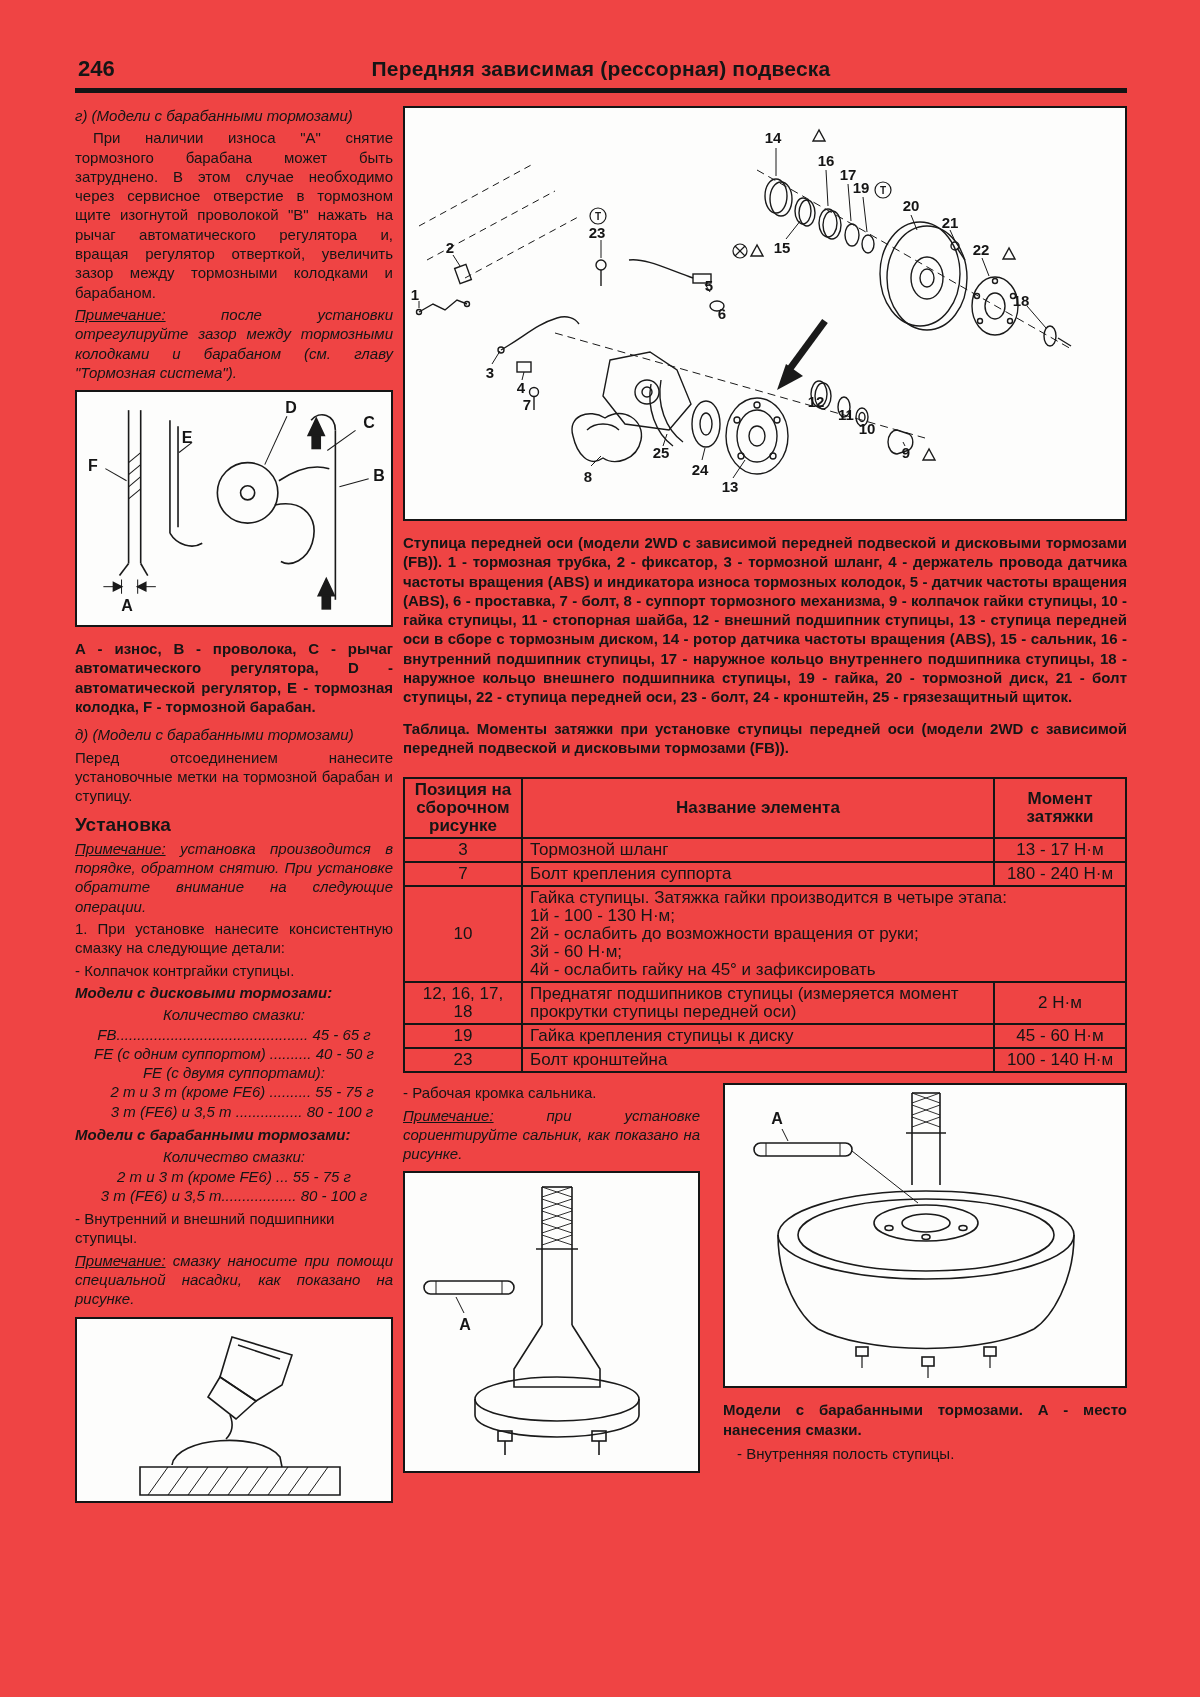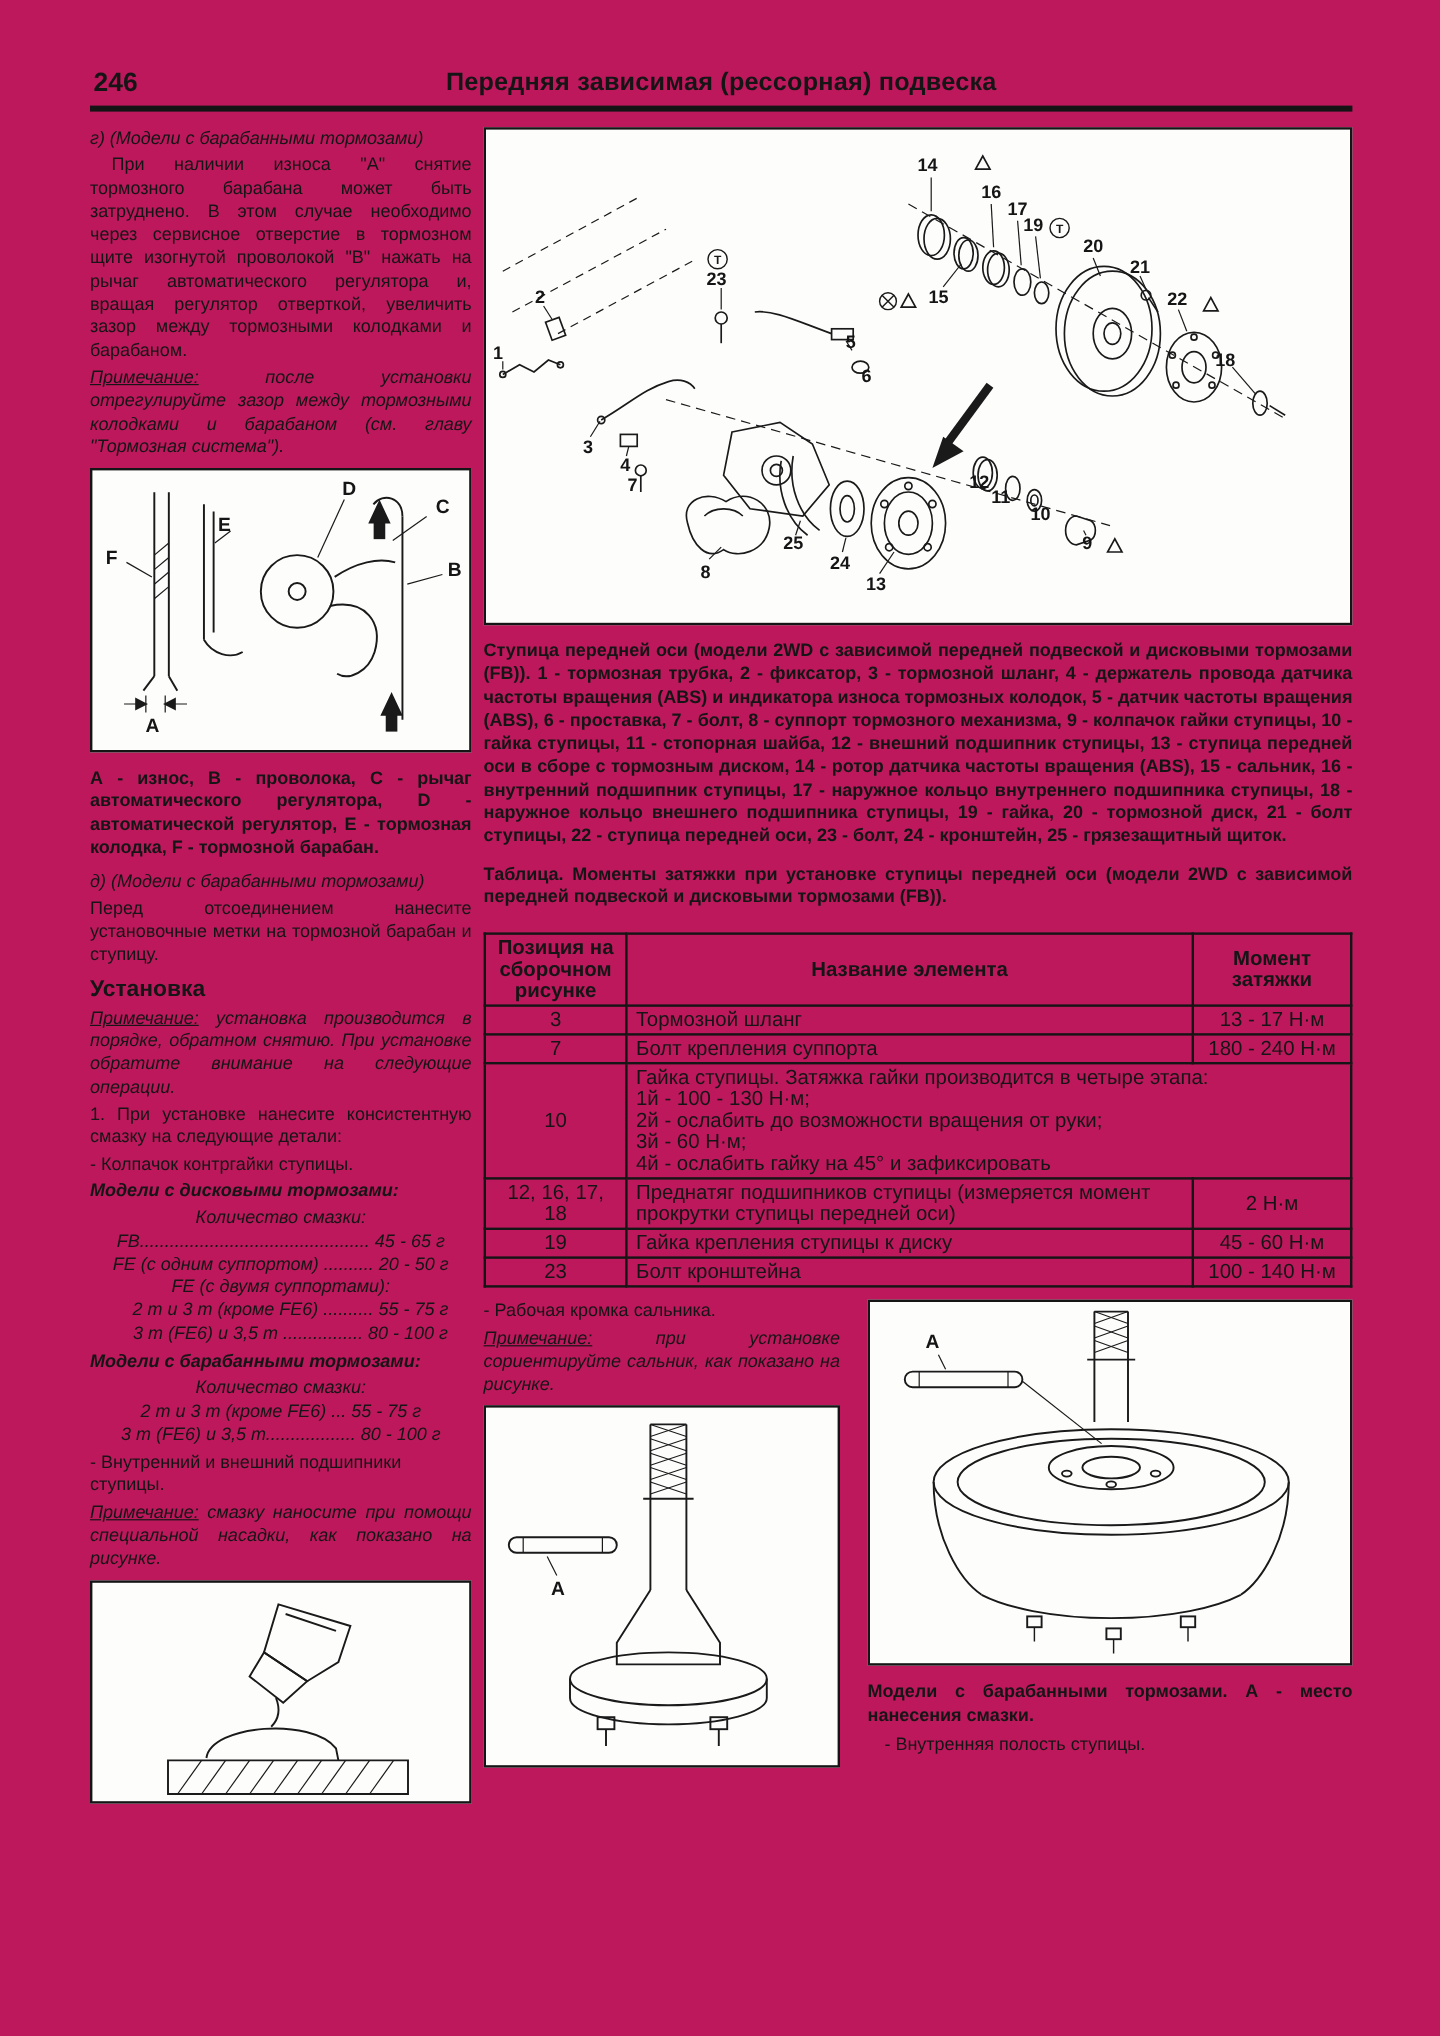--- a/index.html
+++ b/index.html
@@ -1,18 +1,18 @@
 <!DOCTYPE html>
 <html><head>
 <meta charset="utf-8">
 <style>
   * { margin:0; padding:0; box-sizing:border-box; }
   html,body { background:#d9d9d9; }
   body { font-family:"Liberation Sans", sans-serif; }
-  .page { position:relative; width:1200px; height:1697px; margin:0 auto; background:#be185d; color:#151515; overflow:hidden; }
+  .page { position:relative; width:1200px; height:1697px; margin:0 auto; background:#ef4444; color:#151515; overflow:hidden; }
 
   .pagenum { position:absolute; left:78px; top:56px; font-size:22px; font-weight:bold; }
   .page-title { position:absolute; left:75px; top:57px; width:1052px; text-align:center; font-size:21px; font-weight:bold; letter-spacing:0.2px; }
   .head-rule { position:absolute; left:75px; top:88px; width:1052px; height:5px; background:#141414; }
 
   .col-left  { position:absolute; left:75px;  top:106px; width:318px; font-size:15px; line-height:19.3px; text-align:justify; }
   .col-right { position:absolute; left:403px; top:106px; width:724px; font-size:15px; line-height:19.3px; }
 
   .p { margin-bottom:3px; }
   .hang { padding-left:24px; text-indent:-24px; font-style:italic; }
@@ -114,21 +114,21 @@
     <p class="p">Перед отсоединением нанесите установочные метки на тормозной барабан и ступицу.</p>
 
     <h2 class="install-h">Установка</h2>
     <p class="p note"><span class="note-label">Примечание:</span><span> установка производится в порядке, обратном снятию. При установке обратите внимание на следующие операции.</span></p>
     <p class="p">1. При установке нанесите консистентную смазку на следующие детали:</p>
     <p class="p dash-item">- Колпачок контргайки ступицы.</p>
 
     <p class="p bolditalic">Модели с дисковыми тормозами:</p>
     <p class="qty">Количество смазки:</p>
     <p class="qty">FB.............................................. 45 - 65 г</p>
-    <p class="qty">FE (с одним суппортом) .......... 20 - 50 г</p>
+    <p class="qty">FE (с одним суппортом) .......... 40 - 50 г</p>
     <p class="qty">FE (с двумя суппортами):</p>
     <p class="qty qty-sub">2 т и 3 т (кроме FE6) .......... 55 - 75 г</p>
     <p class="qty qty-sub">3 т (FE6) и 3,5 т ................ 80 - 100 г</p>
 
     <p class="p bolditalic" style="margin-top:4px">Модели с барабанными тормозами:</p>
     <p class="qty">Количество смазки:</p>
     <p class="qty">2 т и 3 т (кроме FE6) ... 55 - 75 г</p>
     <p class="qty">3 т (FE6) и 3,5 т.................. 80 - 100 г</p>
 
     <p class="p dash-item" style="margin-top:4px">- Внутренний и внешний подшипники ступицы.</p>
@@ -285,21 +285,21 @@
       <span class="callout" style="left:10px;top:187px">1</span>
       <span class="callout" style="left:45px;top:140px">2</span>
       <span class="callout" style="left:85px;top:265px">3</span>
       <span class="callout" style="left:116px;top:280px">4</span>
       <span class="callout" style="left:304px;top:178px">5</span>
       <span class="callout" style="left:317px;top:206px">6</span>
       <span class="callout" style="left:122px;top:297px">7</span>
       <span class="callout" style="left:183px;top:369px">8</span>
       <span class="callout" style="left:501px;top:345px">9</span>
       <span class="callout" style="left:462px;top:321px">10</span>
-      <span class="callout" style="left:429px;top:307px">11</span>
+      <span class="callout" style="left:441px;top:307px">11</span>
       <span class="callout" style="left:411px;top:294px">12</span>
       <span class="callout" style="left:325px;top:379px">13</span>
       <span class="callout" style="left:368px;top:30px">14</span>
       <span class="callout" style="left:377px;top:140px">15</span>
       <span class="callout" style="left:421px;top:53px">16</span>
       <span class="callout" style="left:443px;top:67px">17</span>
       <span class="callout" style="left:616px;top:193px">18</span>
       <span class="callout" style="left:456px;top:80px">19</span>
       <span class="callout" style="left:506px;top:98px">20</span>
       <span class="callout" style="left:545px;top:115px">21</span>

